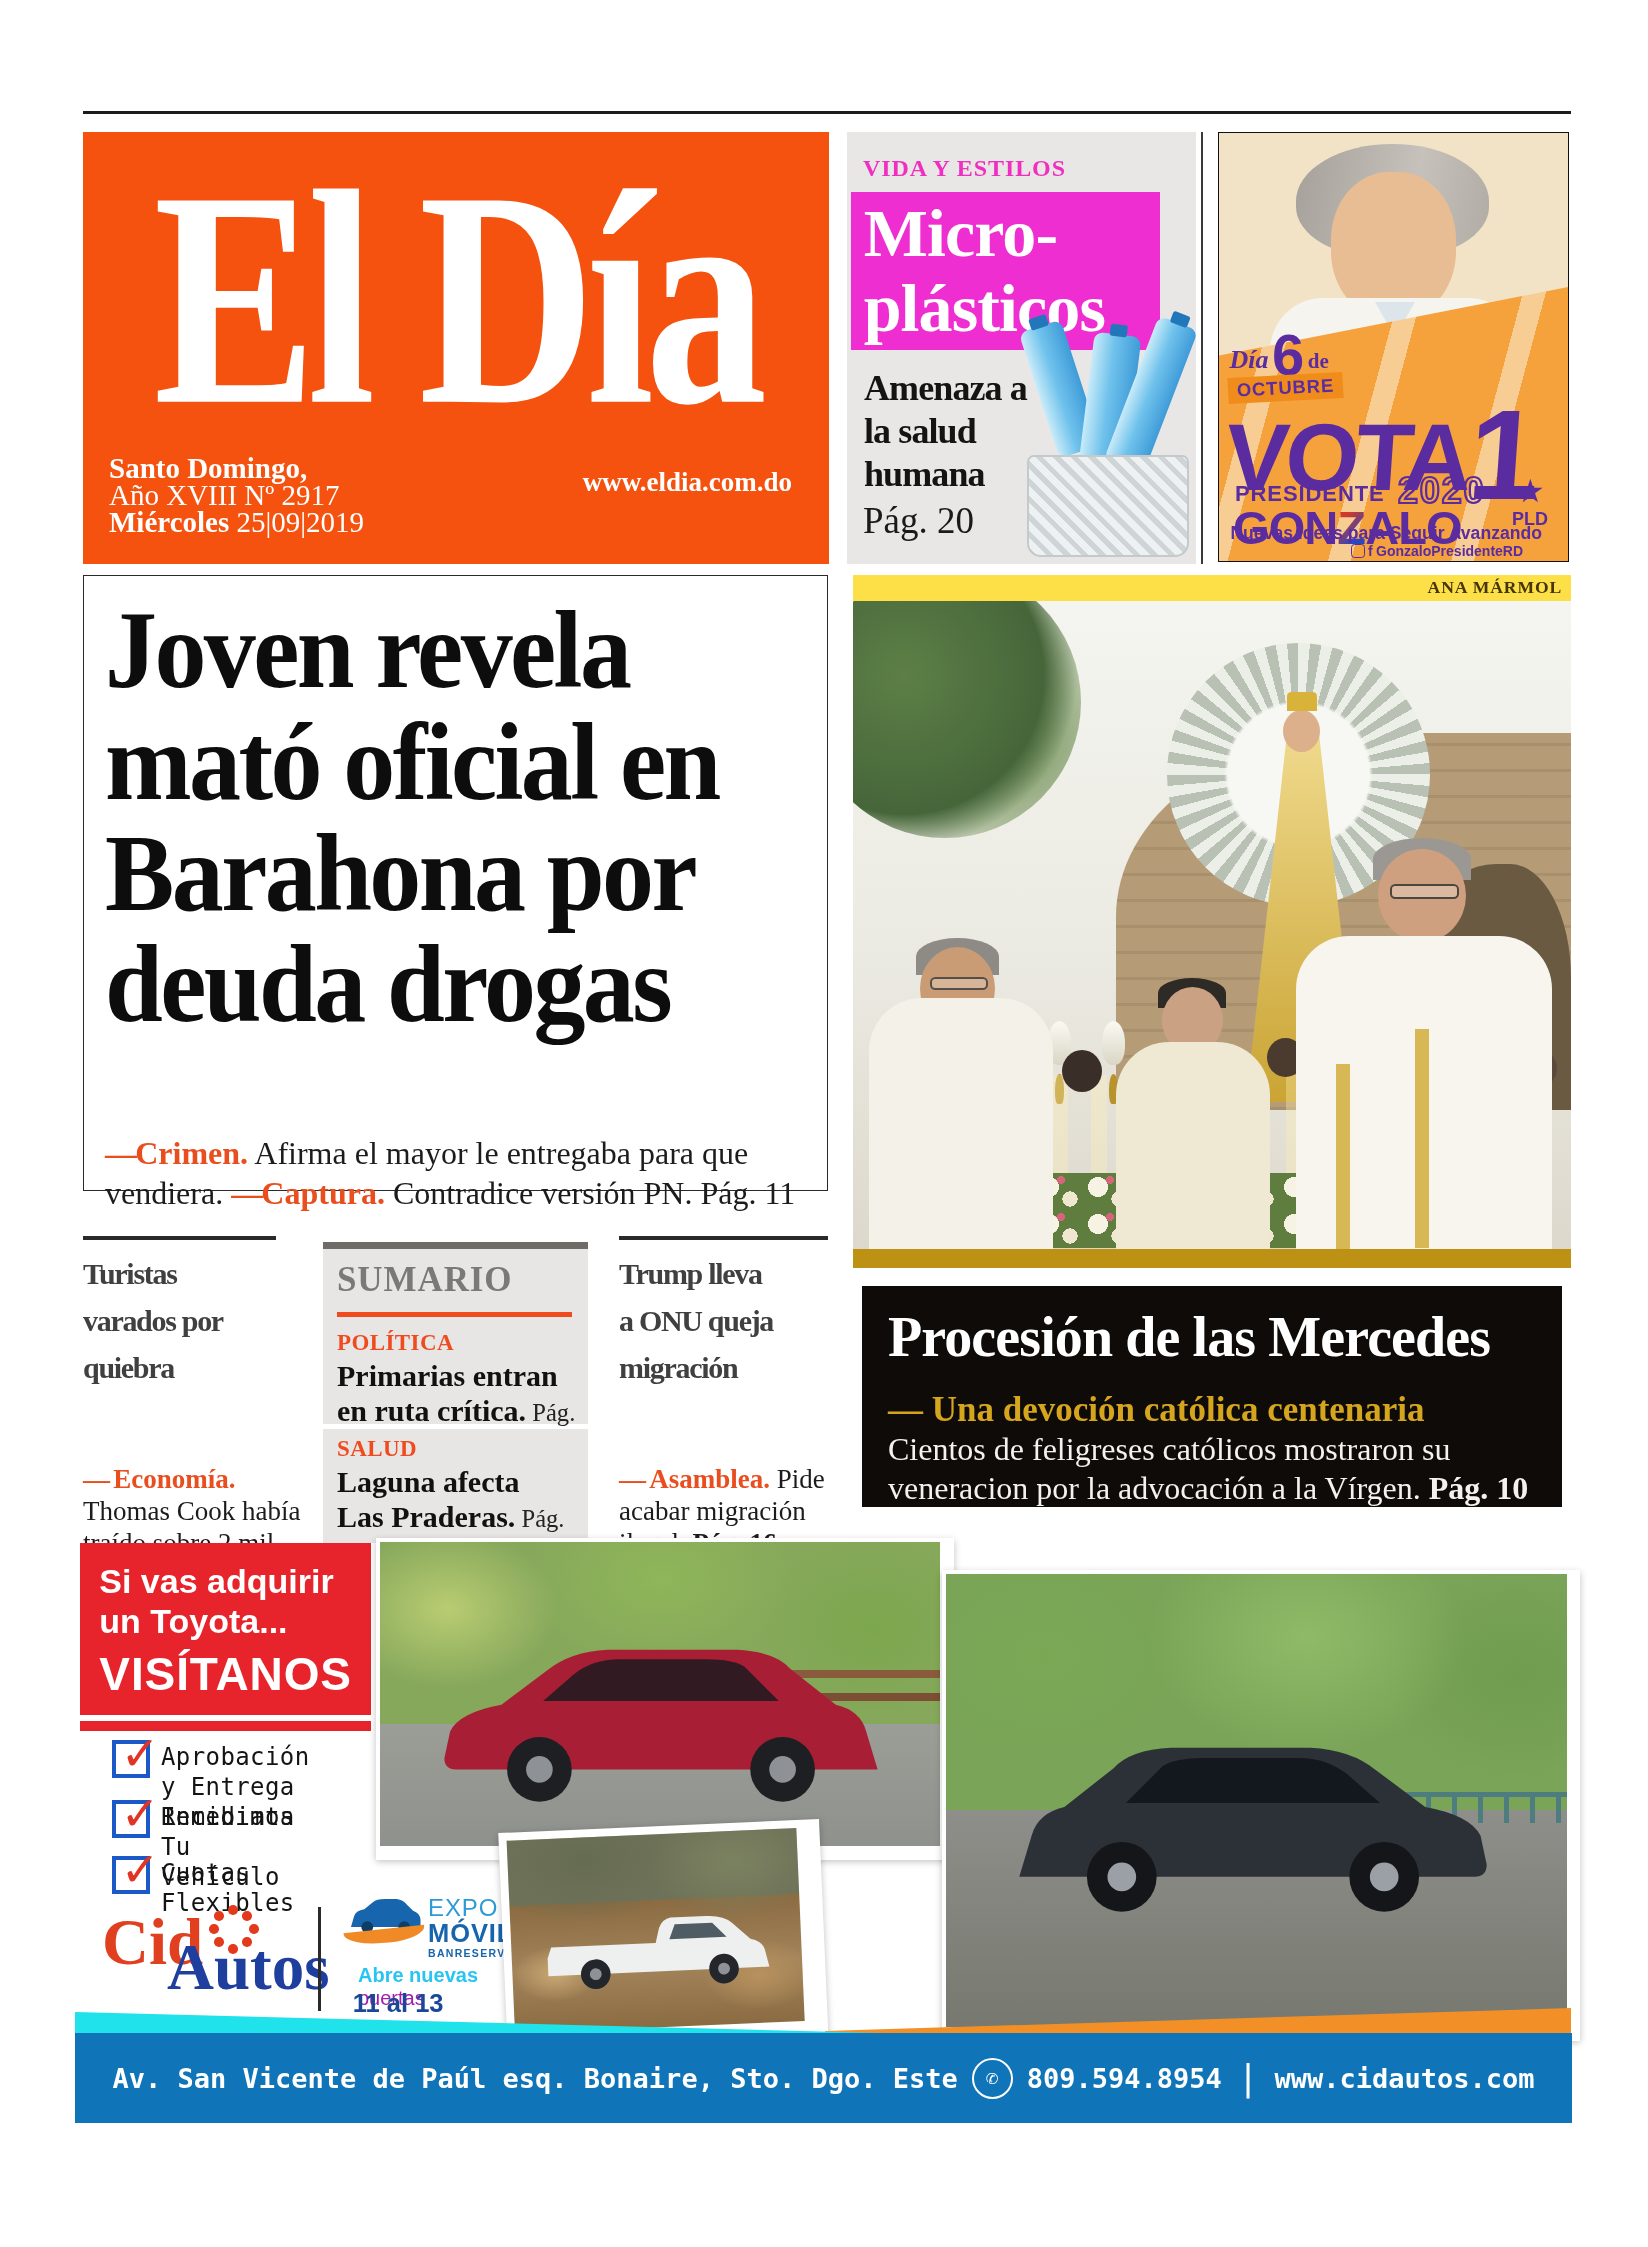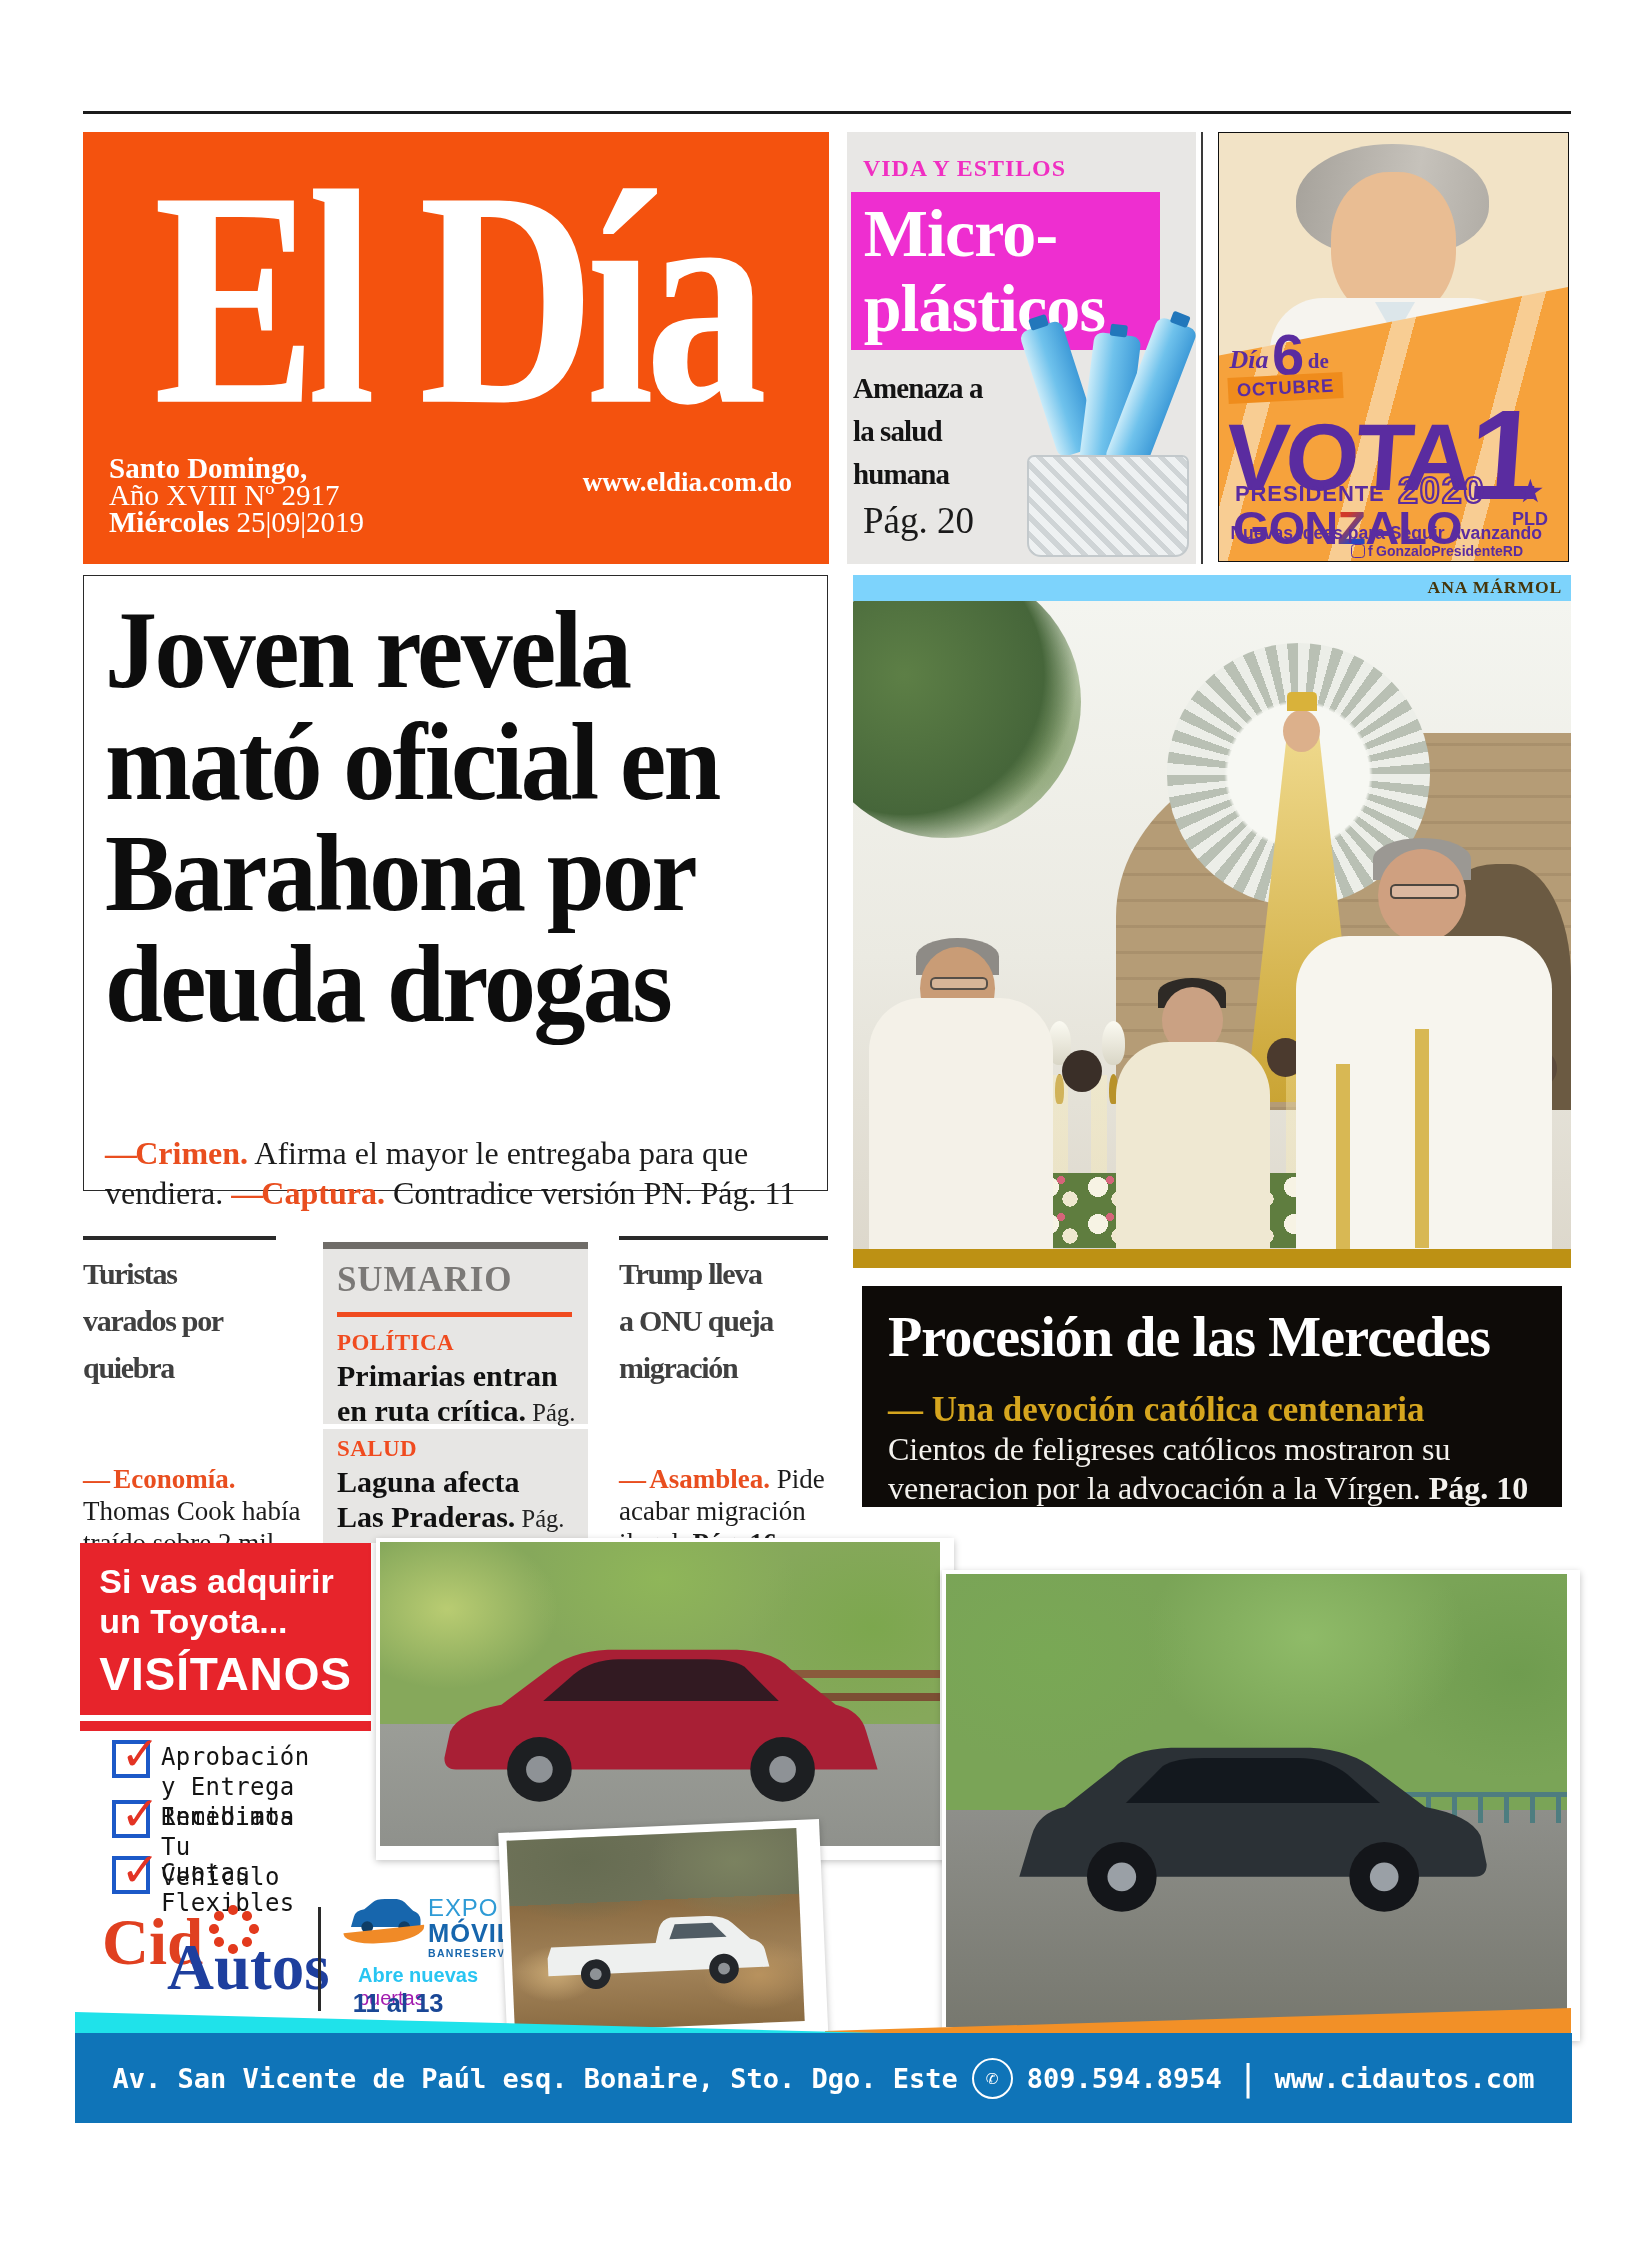--- a/index.html
+++ b/index.html
@@ -17,21 +17,21 @@
   .mast-title{position:absolute;left:50%;top:8.8px;transform:translateX(-50%) scaleY(1.26);transform-origin:top center;
               color:#fff;font-weight:bold;font-size:244px;line-height:251px;letter-spacing:-8.8px;white-space:nowrap;}
   .mast-info{position:absolute;left:26px;top:323px;color:#fff;font-size:29px;line-height:27px;}
   .mast-url{position:absolute;right:37px;top:335px;color:#fff;font-weight:bold;font-size:27px;}
 
   
   .vida{position:absolute;left:847px;top:132px;width:349px;height:432px;background:#e8e7e5;overflow:hidden;}
   .vida-kicker{position:absolute;left:16px;top:23px;color:#f02fc2;font-weight:bold;font-size:24px;letter-spacing:0.9px;}
   .vida-title{position:absolute;left:4.4px;top:60px;width:309px;height:158px;background:#ee2ed0;color:#fff;
               font-weight:bold;font-size:68px;line-height:75px;padding:3.5px 0 0 12.3px;box-sizing:border-box;letter-spacing:-0.9px;}
-  .vida-dek{position:absolute;left:6px;top:235px;font-weight:bold;font-size:29px;line-height:43px;color:#141414;letter-spacing:-0.9px;}
+  .vida-dek{position:absolute;left:17px;top:235px;font-weight:bold;font-size:36px;line-height:43px;color:#141414;letter-spacing:-0.9px;}
   .vida-page{position:absolute;left:16px;top:367px;font-size:37px;color:#1a1a1a;}
   .bottle{position:absolute;background:linear-gradient(90deg,#c9ebf9,#6fc2ec 45%,#3f9bd8);border-radius:8.8px;}
   .bottle .cap{position:absolute;left:50%;top:-10.5px;transform:translateX(-50%);width:17.6px;height:12.3px;background:#2277bb;border-radius:2.6px;}
   .b1{left:191px;top:191px;width:44px;height:132px;transform:rotate(-18deg);}
   .b2{left:239px;top:202px;width:47px;height:142px;transform:rotate(7deg);}
   .b3{left:283px;top:186px;width:42px;height:154px;transform:rotate(21deg);}
   .basket{position:absolute;left:180px;top:323px;width:158px;height:98px;border:2.6px solid #c3c9cc;border-radius:7px 7px 14px 14px;
           background:repeating-linear-gradient(45deg,#cfd4d6 0 5.3px,#eef1f2 5.3px 12.3px);}
 
   
@@ -74,21 +74,21 @@
   
   .main-box{position:absolute;left:83px;top:575px;width:743px;height:614px;border:1.8px solid #2a2a2a;background:#fff;}
   .headline{position:absolute;left:21px;top:19.3px;font-weight:bold;font-size:104px;line-height:106px;
             letter-spacing:-2.6px;color:#0d0d0d;transform:scaleY(1.05);transform-origin:top left;}
   .subdeck{position:absolute;left:21px;top:525px;width:698px;font-size:32px;line-height:40px;color:#1c1c1c;}
   .kick{color:#e94e1f;font-weight:bold;}
   .kdash{color:#e94e1f;font-weight:bold;letter-spacing:-1.8px;}
 
   
   .photo{position:absolute;left:853px;top:575px;width:718px;height:693px;overflow:hidden;}
-  .credit-bar{position:absolute;left:0;top:0;width:100%;height:26px;background:#7dd3fc;}
+  .credit-bar{position:absolute;left:0;top:0;width:100%;height:26px;background:#fde047;}
   .credit{position:absolute;right:8.8px;top:1.8px;color:#45350a;font-weight:bold;font-size:17.6px;letter-spacing:0.9px;}
   .gold-bot{position:absolute;left:0;top:674px;width:100%;height:19.3px;background:#bd9114;}
   .scene{position:absolute;left:0;top:26px;width:718px;height:648px;overflow:hidden;
          background:linear-gradient(#f4f5f0,#ebeae2 55%,#ddd8cc);}
   .p-tree{position:absolute;left:-44px;top:-35px;width:272px;height:272px;border-radius:50%;
           background:radial-gradient(circle at 35% 40%,#5d7f46,#46663a 58%,rgba(70,102,58,0) 72%),
                      radial-gradient(circle at 72% 62%,#6c8c50,rgba(108,140,80,0) 70%);}
   .p-wall{position:absolute;left:263px;top:132px;width:455px;height:377px;background:#b59c76;border-top-left-radius:246px 184px;
           background-image:repeating-linear-gradient(0deg,rgba(60,40,20,.10) 0 2.6px,rgba(0,0,0,0) 2.6px 26px);}
   .p-arch{position:absolute;left:546px;top:263px;width:172px;height:246px;background:#6b5a42;

